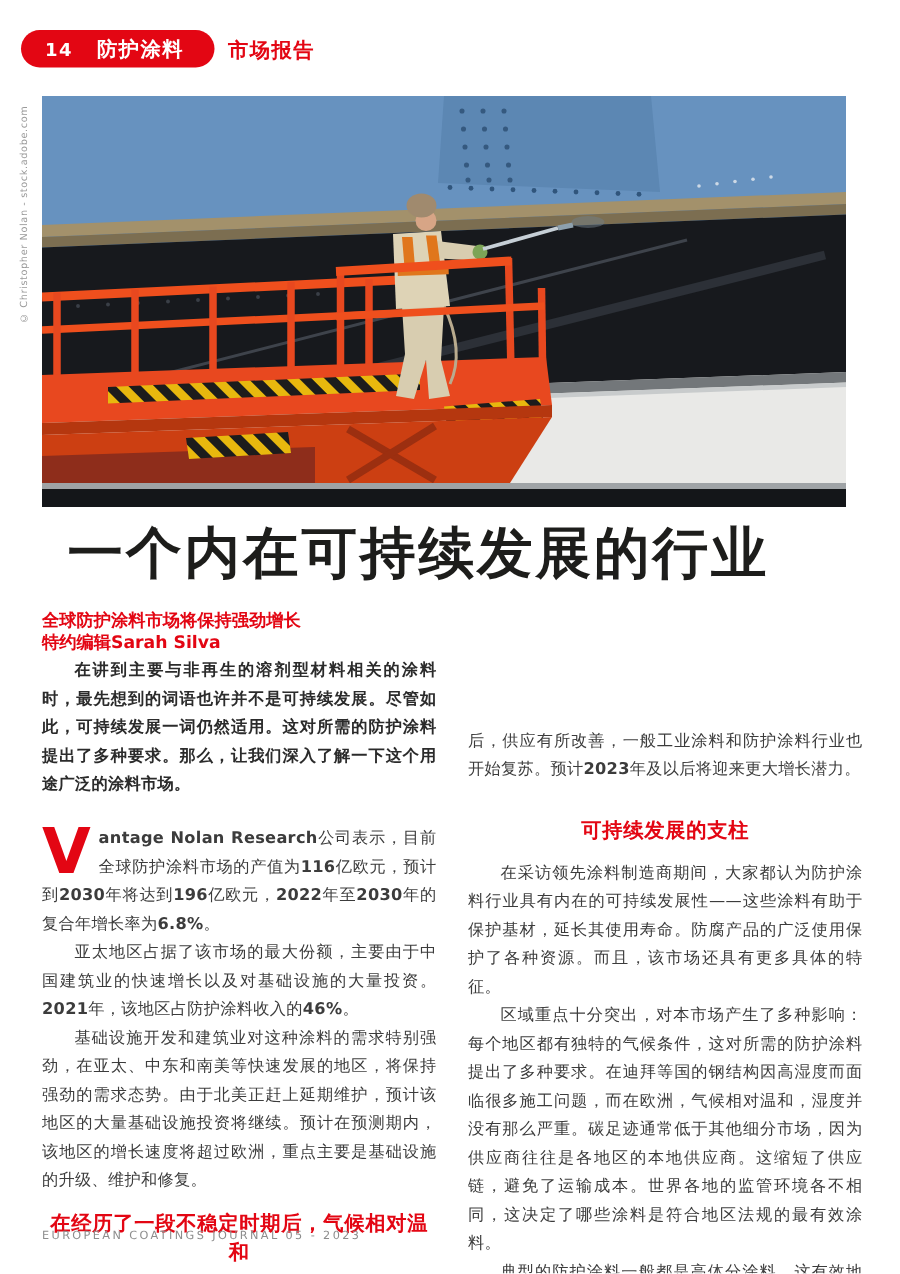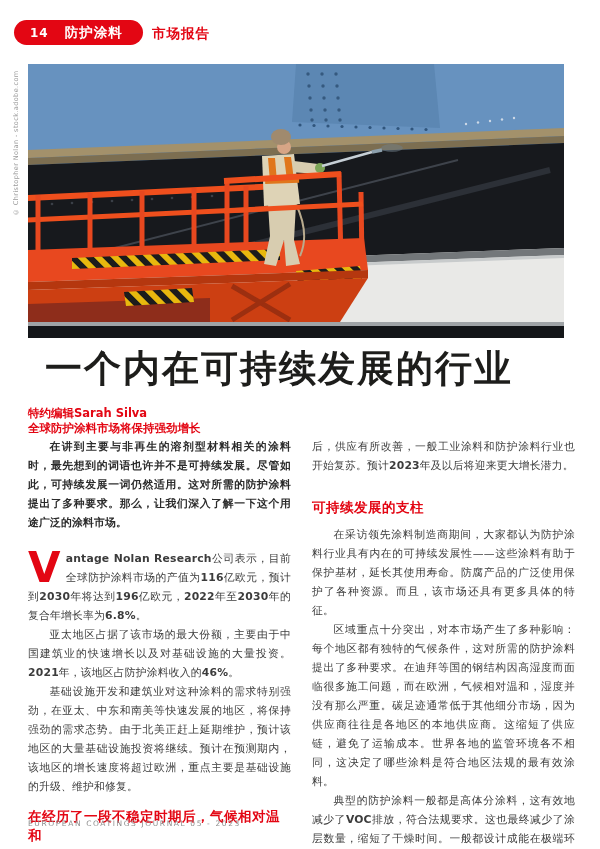--- a/index.html
+++ b/index.html
@@ -25,27 +25,27 @@
     font-size:37px;font-weight:800;letter-spacing:2px;line-height:1.15;white-space:nowrap;}
   .subtitle-wrap{position:absolute;left:28px;top:406px;width:400px;color:#e30613;
     font-size:11.5px;font-weight:bold;line-height:15px;}
 
   
   .col{position:absolute;top:437px;width:263px;color:#3c3c3c;font-size:10.8px;
     line-height:19px;text-align:justify;letter-spacing:.2px;}
   .col-left{left:28px;}
   .col-right{left:312px;}
   .col p{margin:0;text-indent:2em;}
-  .col p.noindent{text-indent:0;}
+  .col p.noindent{text-indent:0;margin-top:47px;}
   .intro{font-weight:bold;color:#2b2b2b;}
   .dropcap-para{margin-top:17px !important;}
   .dropcap{float:left;color:#e30613;font-size:42px;line-height:34px;font-weight:bold;
     padding:2px 5px 0 0;}
   .red-heading{color:#e30613;font-size:13.5px;font-weight:bold;letter-spacing:.5px;
-    margin:11px 0 8px 0 !important;text-indent:0 !important;text-align:left;}
+    margin:11px 0 8px 0 !important;text-indent:0 !important;text-align:center;}
   .red-heading.first{margin-top:23px !important;}
   .last-para{position:relative;}
   .js-latin-bold b{font-weight:bold;}
 
   
   .footer{position:absolute;left:28px;top:819px;font-size:7.5px;letter-spacing:1.6px;
     color:#8d8d8d;}
 </style>
 </head>
 <body>
@@ -175,22 +175,22 @@
       <line x1="196" y1="117" x2="313" y2="110" stroke="#ef4f1d" stroke-width="6"></line>
       <line x1="196" y1="147" x2="335" y2="140" stroke="#ef4f1d" stroke-width="5"></line>
 
       <rect x="0" y="258" width="536" height="4" fill="#9fa3a6"></rect>
       <rect x="0" y="262" width="536" height="12" fill="#141619"></rect>
     </svg>
   </div>
 
   <div class="title">一个内在可持续发展的行业</div>
   <div class="subtitle-wrap">
+    <div>全球防护涂料市场将保持强劲增长</div>
     <div>特约编辑Sarah Silva</div>
-    <div>全球防护涂料市场将保持强劲增长</div>
   </div>
 
   <div class="col col-left">
     <p class="intro js-latin-bold">在讲到主要与非再生的溶剂型材料相关的涂料时，最先想到的词语也许并不是可持续发展。尽管如此，可持续发展一词仍然适用。这对所需的防护涂料提出了多种要求。那么，让我们深入了解一下这个用途广泛的涂料市场。</p>
     <p class="noindent dropcap-para"><span class="dropcap">V</span><span class="js-latin-bold"><b>antage Nolan Research</b>公司表示，目前全球防护涂料市场的产值为<b>116</b>亿欧元，预计到<b>2030</b>年将达到<b>196</b>亿欧元，<b>2022</b>年至<b>2030</b>年的复合年增长率为<b>6.8%</b>。</span></p>
     <p class="js-latin-bold">亚太地区占据了该市场的最大份额，主要由于中国建筑业的快速增长以及对基础设施的大量投资。<b>2021</b>年，该地区占防护涂料收入的<b>46%</b>。</p>
     <p class="js-latin-bold">基础设施开发和建筑业对这种涂料的需求特别强劲，在亚太、中东和南美等快速发展的地区，将保持强劲的需求态势。由于北美正赶上延期维护，预计该地区的大量基础设施投资将继续。预计在预测期内，该地区的增长速度将超过欧洲，重点主要是基础设施的升级、维护和修复。</p>
     <p class="red-heading">在经历了一段不稳定时期后，气候相对温和</p>
 
   </div>

